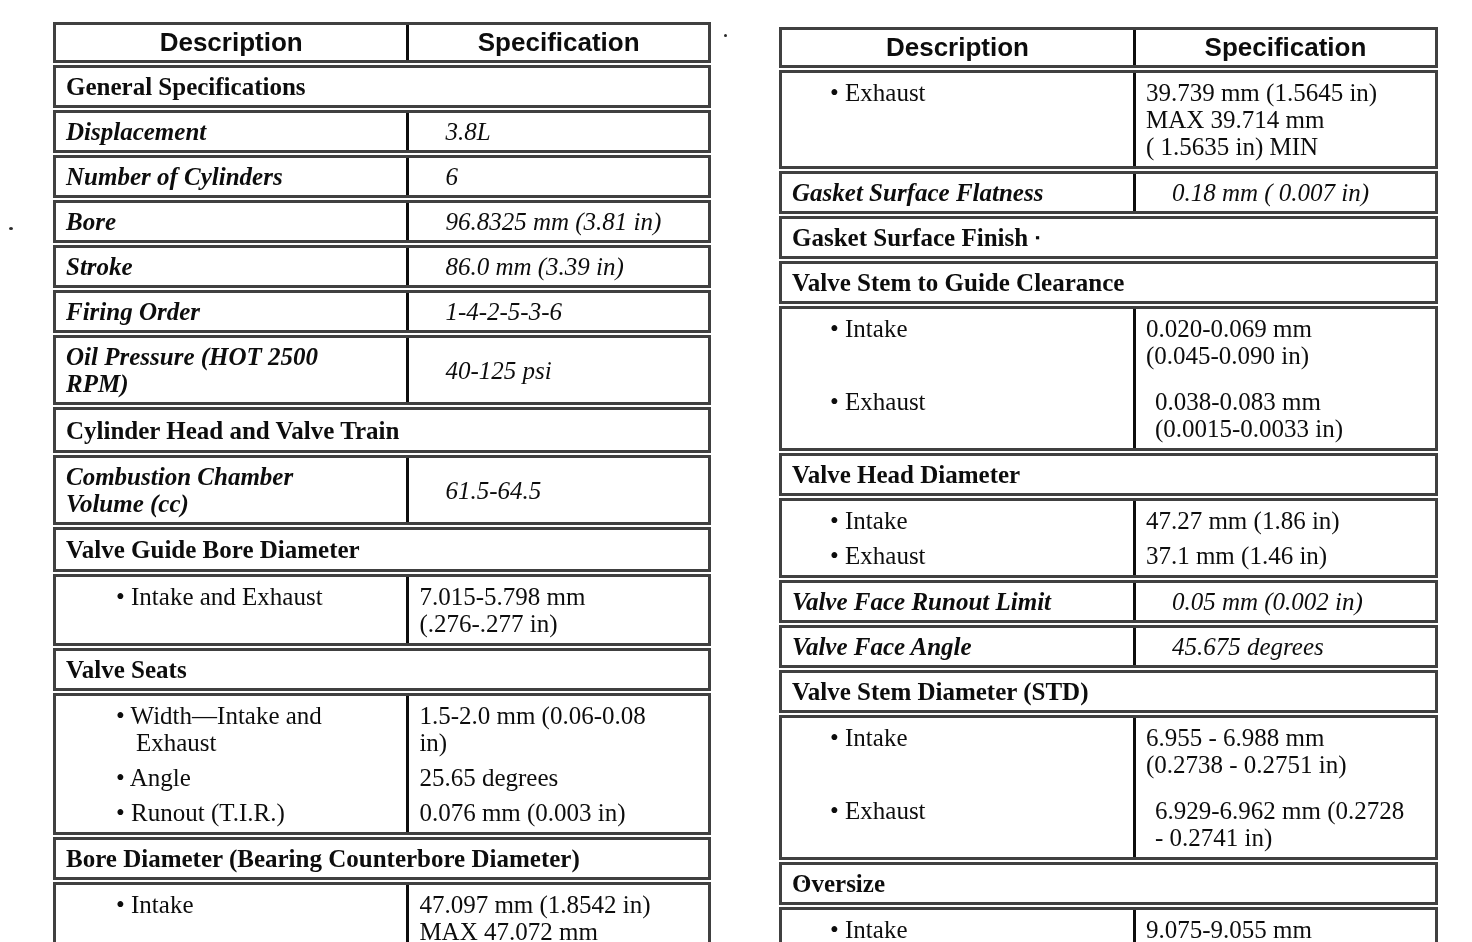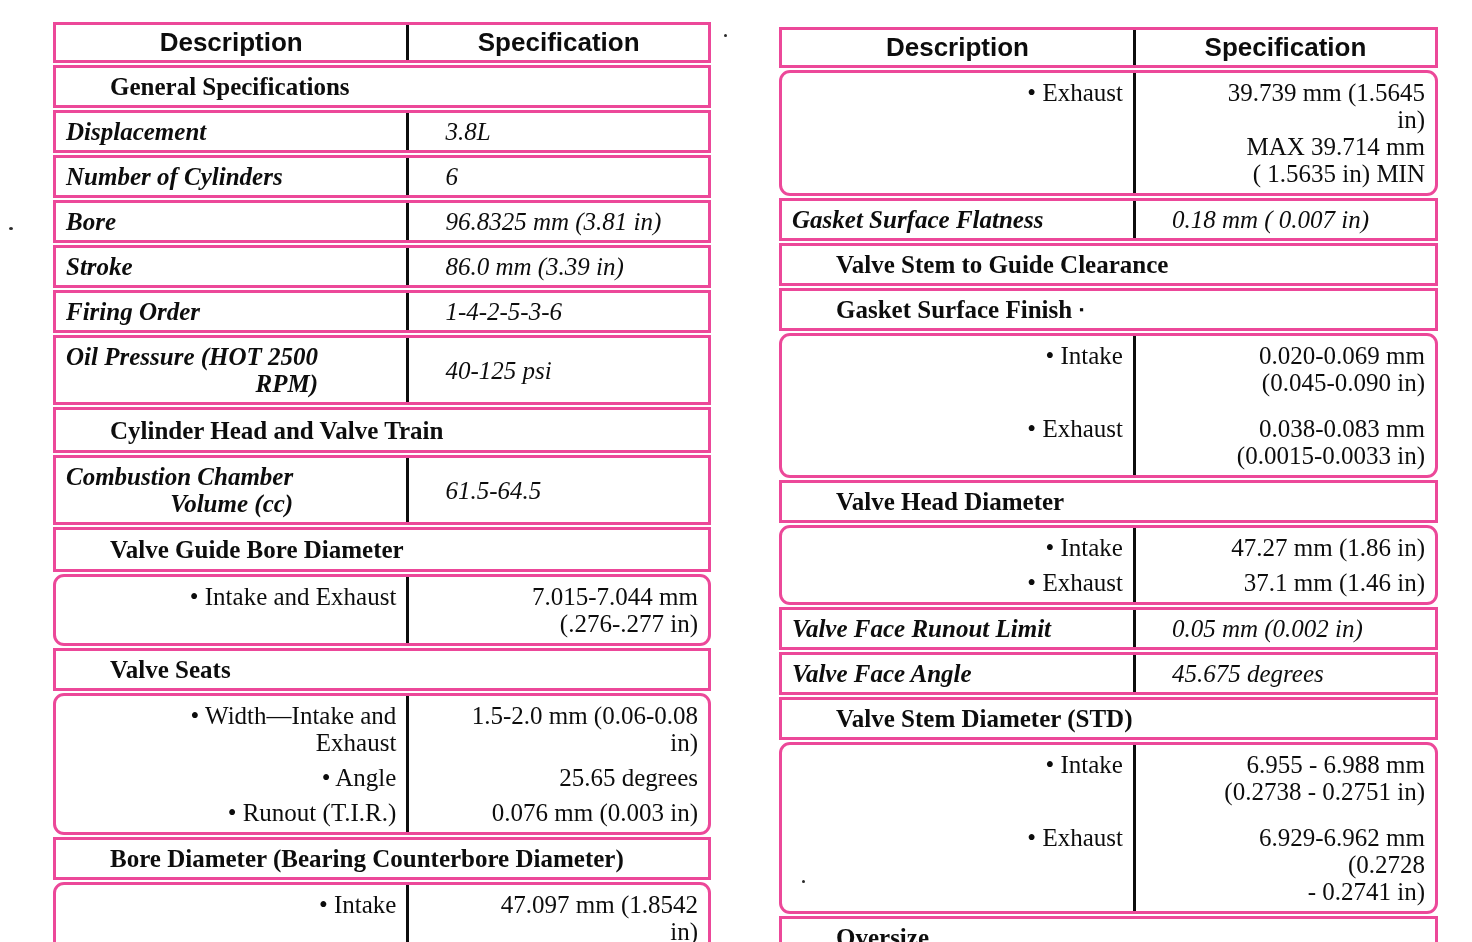--- a/index.html
+++ b/index.html
@@ -21,53 +21,52 @@
     display: flex;
     flex-direction: column;
     gap: 2px;
   }
   #table-left  { left: 53px;  top: 22px; width: 658px; }
   #table-right { left: 779px; top: 27px; width: 659px; }
 
   .row {
     display: flex;
     align-items: stretch;
-    border: 3px solid #ec4899;
+    border: 3px solid #404040;
     background: #fff;
-    text-align: right;
-  }
-  .row.stack { flex-direction: column; border-radius: 11px; }
+  }
+  .row.stack { flex-direction: column; }
   .stack .pair { display: flex; align-items: stretch; }
   .stack .pair:last-child { flex: 1 0 auto; }
 
   .cell { padding: 5px 10px; }
   .desc {
     width: 54.2%;
     flex: 0 0 auto;
     border-right: 3px solid #0d0d0d;
   }
   .specv { flex: 1 1 auto; padding-left: 36px; }
   .full { width: 100%; }
 
   .lbl { font-weight: bold; }
-  .ml  { white-space: pre-line; margin-left: 48px; }
+  .ml  { white-space: pre-line; }
 
   
   .simple .cell { display: flex; align-items: center; font-style: italic; }
   .simple .cell > span { white-space: pre-line; }
 
   .hdr .cell {
     display: flex; align-items: center; justify-content: center;
     font-family: "Liberation Sans", sans-serif;
     font-weight: bold;
     font-size: 26px;
     padding: 4px 8px;
   }
 
-  .sec .cell { display: flex; align-items: center; margin-left: 44px; }
+  .sec .cell { display: flex; align-items: center; }
 
   
   .b-desc {
     padding: 6px 10px 6px 80px;
     text-indent: -20px;
   }
   #table-right .b-desc { padding-left: 68px; }
   .b-spec { padding: 6px 10px; }
   .pair.gap .cell { padding-top: 13px; padding-left: 19px; }
 
@@ -169,21 +168,21 @@
         </div>
     </div>
 
     <div class="row sec" style="min-height:45px">
       <div class="cell full lbl">Valve Guide Bore Diameter</div>
     </div>
 
     <div class="row stack" style="min-height:69px">
       <div class="pair">
         <div class="cell desc b-desc"><span class="bullet">•</span> <span class="txt">Intake and Exhaust</span></div>
-        <div class="cell specv b-spec ml">7.015-7.044 mm
+        <div class="cell specv b-spec ml">7.015-5.798 mm
 (.276-.277 in)</div>
       </div>
     </div>
 
     <div class="row sec" style="min-height:39px">
       <div class="cell full lbl">Valve Seats</div>
     </div>
 
     <div class="row stack" style="min-height:132px">
       <div class="pair">
@@ -235,31 +234,31 @@
 
     <div class="row simple" style="min-height:37px">
       <div class="cell desc">
           <span class="lbl">Gasket Surface Flatness</span>
         </div>
       <div class="cell specv">
           <span>0.18 mm ( 0.007 in)</span>
         </div>
     </div>
 
-    <div class="row sec" style="min-height:41px">
-      <div class="cell full lbl">Valve Stem to Guide Clearance</div>
-    </div>
-
     <div class="row sec" style="min-height:40px">
       <div class="cell full lbl">
           <span>Gasket Surface Finish</span>
           <span class="fn">▪</span>
         </div>
     </div>
 
+    <div class="row sec" style="min-height:41px">
+      <div class="cell full lbl">Valve Stem to Guide Clearance</div>
+    </div>
+
     <div class="row stack" style="min-height:132px">
       <div class="pair">
         <div class="cell desc b-desc"><span class="bullet">•</span> <span class="txt">Intake</span></div>
         <div class="cell specv b-spec ml">0.020-0.069 mm
 (0.045-0.090 in)</div>
       </div>
       <div class="pair gap">
         <div class="cell desc b-desc"><span class="bullet">•</span> <span class="txt">Exhaust</span></div>
         <div class="cell specv b-spec ml">0.038-0.083 mm
 (0.0015-0.0033 in)</div>

